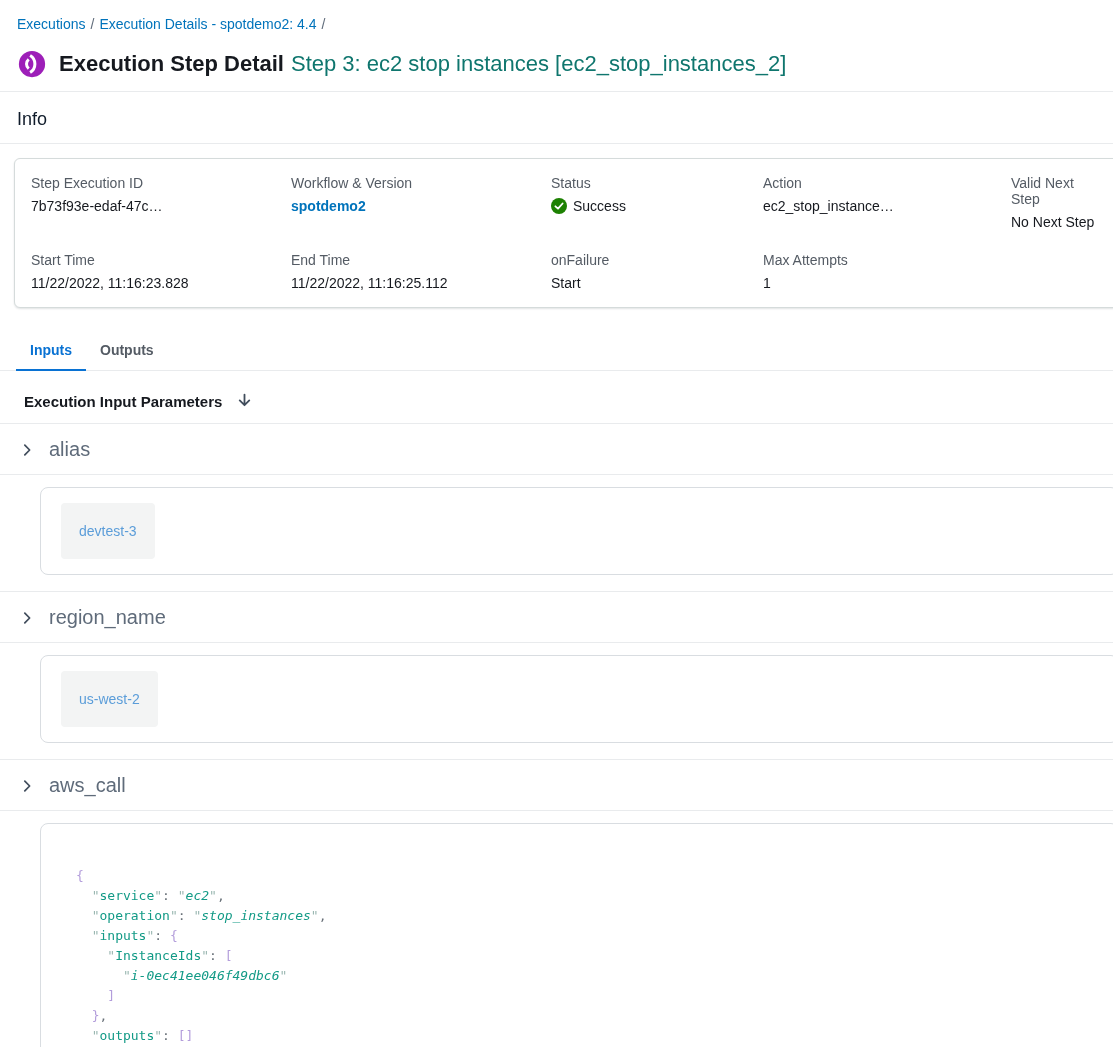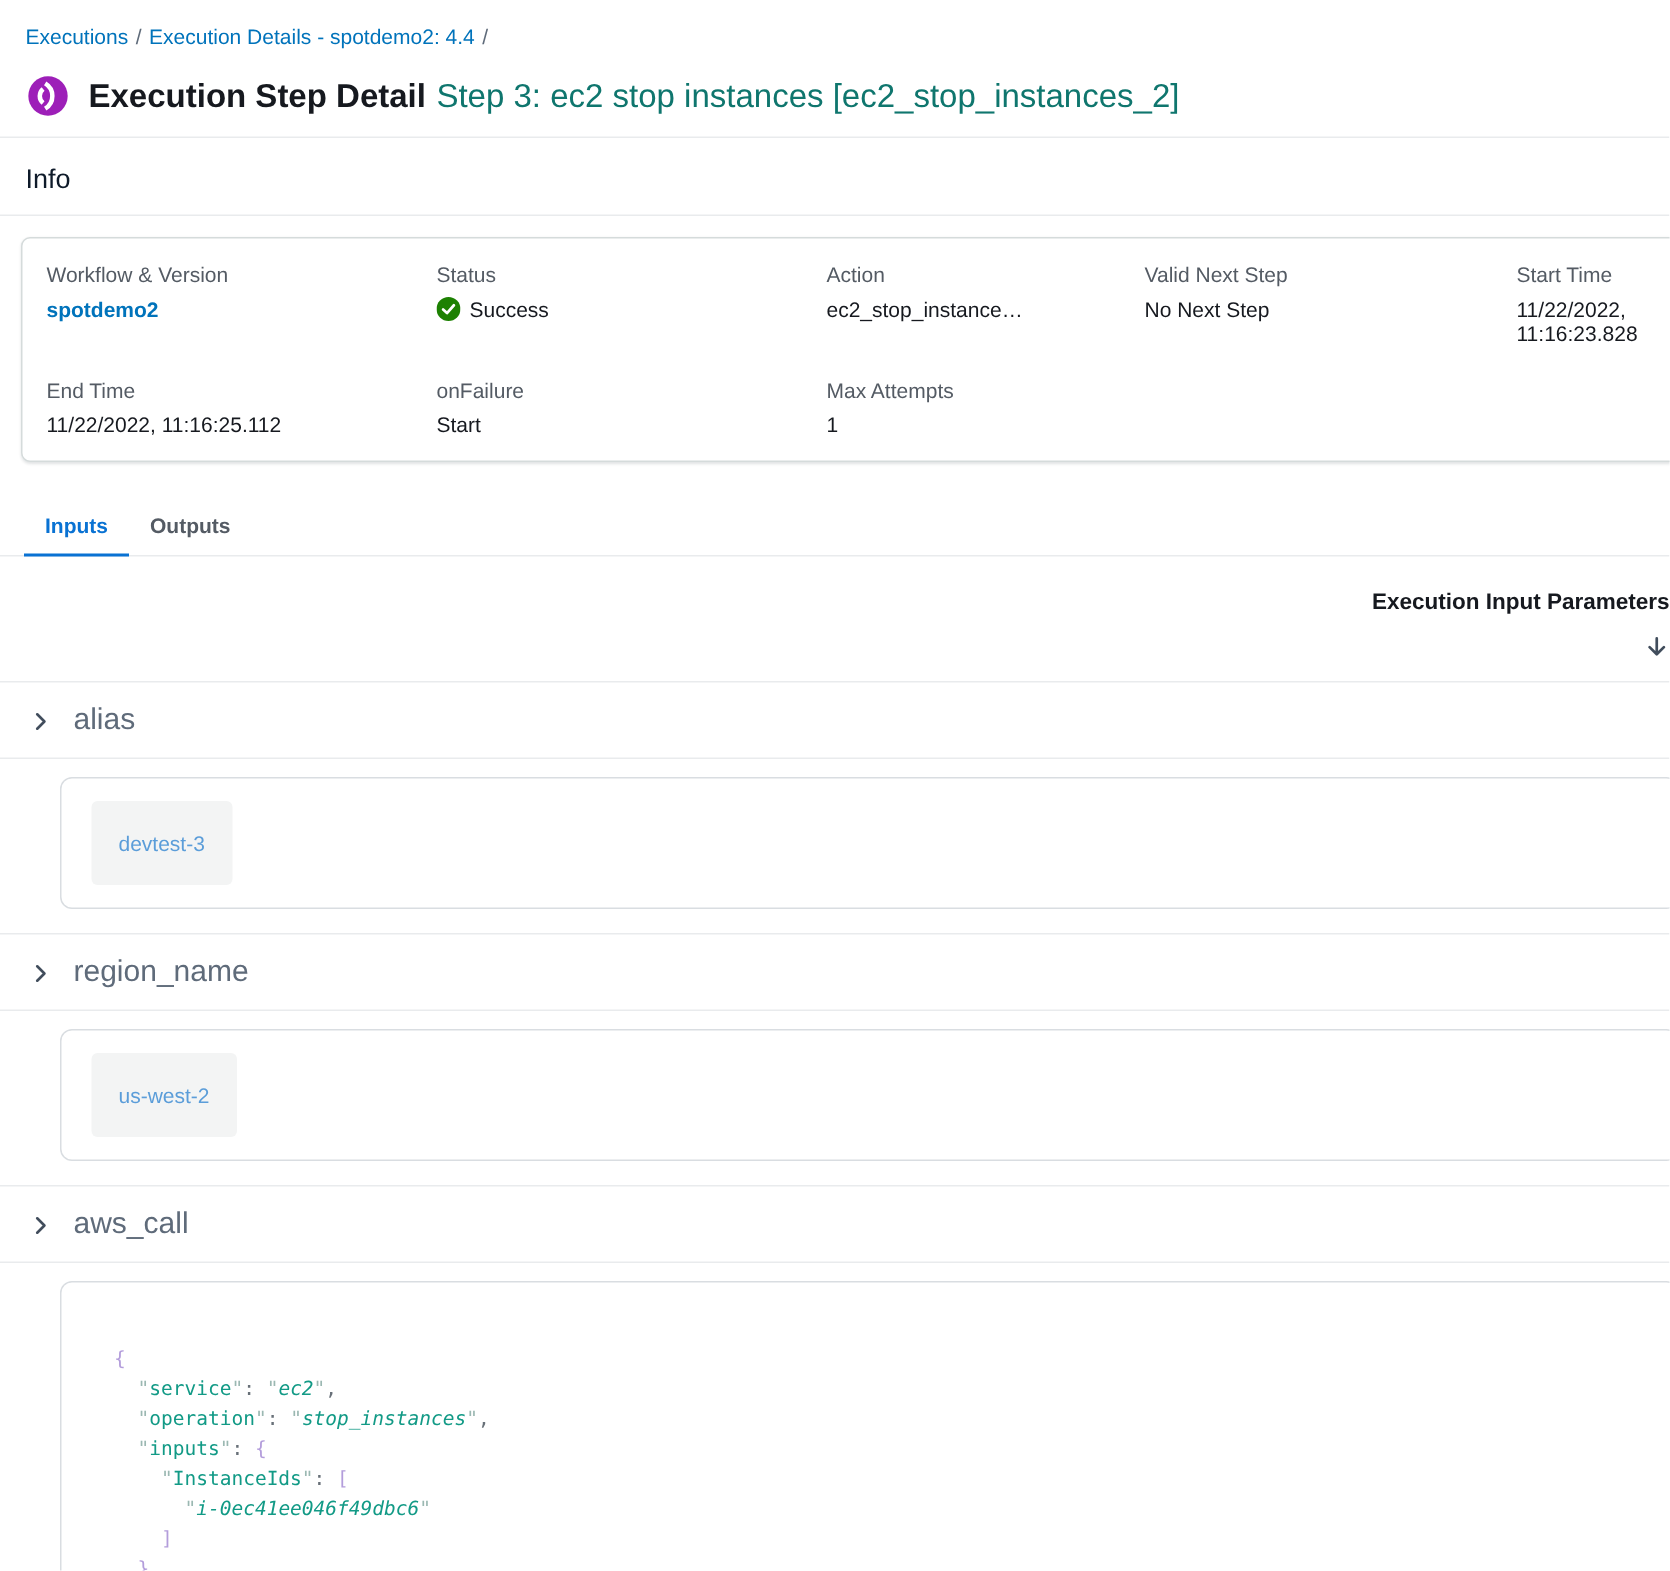--- a/index.html
+++ b/index.html
@@ -40,21 +40,21 @@
   .field .value.link { color:#0073bb; font-weight:700; display:inline-block; }
   .status { display:flex; gap:6px; }
   .status svg { flex:none; }
 
   
   .tabs { display:flex; padding-left:16px; margin-top:22px; border-bottom:1px solid #e9ebed; }
   .tab { padding:12px 14px 11px; font-size:14px; font-weight:700; color:#545b64; cursor:pointer; margin-bottom:-1px; }
   .tab.active { color:#0972d3; border-bottom:2px solid #0972d3; }
 
   
-  .params-header { display:flex; align-items:flex-end; gap:14px; padding:22px 0 13px 24px;flex-direction:column; }
+  .params-header { display:flex; align-items:flex-start; gap:14px; padding:22px 0 13px 24px; }
   .params-title { font-size:15px; font-weight:700; color:#16191f; }
   .dl-icon { display:inline-flex; cursor:pointer; }
 
   
   .expander { display:flex; align-items:center; gap:15px; padding:14px 0 13px 20px; cursor:pointer; }
   .expander .exp-label { font-size:20px; color:#5f6b7a; }
   .chev { display:inline-flex; }
 
   
   .panel {
@@ -101,20 +101,24 @@
 
 <div class="divider"></div>
 
 <h2 class="info-heading">Info</h2>
 
 <div class="divider"></div>
 
 <section class="info-card">
   <div class="info-grid">
 
+    <div class="field">
+      <div class="label">Step Execution ID</div>
+      <div class="value">7b73f93e-edaf-47c…</div>
+    </div>
 
     <div class="field">
       <div class="label">Workflow &amp; Version</div>
       <a class="value link">spotdemo2</a>
     </div>
 
     <div class="field">
       <div class="label">Status</div>
       <div class="value status">
         <span>

